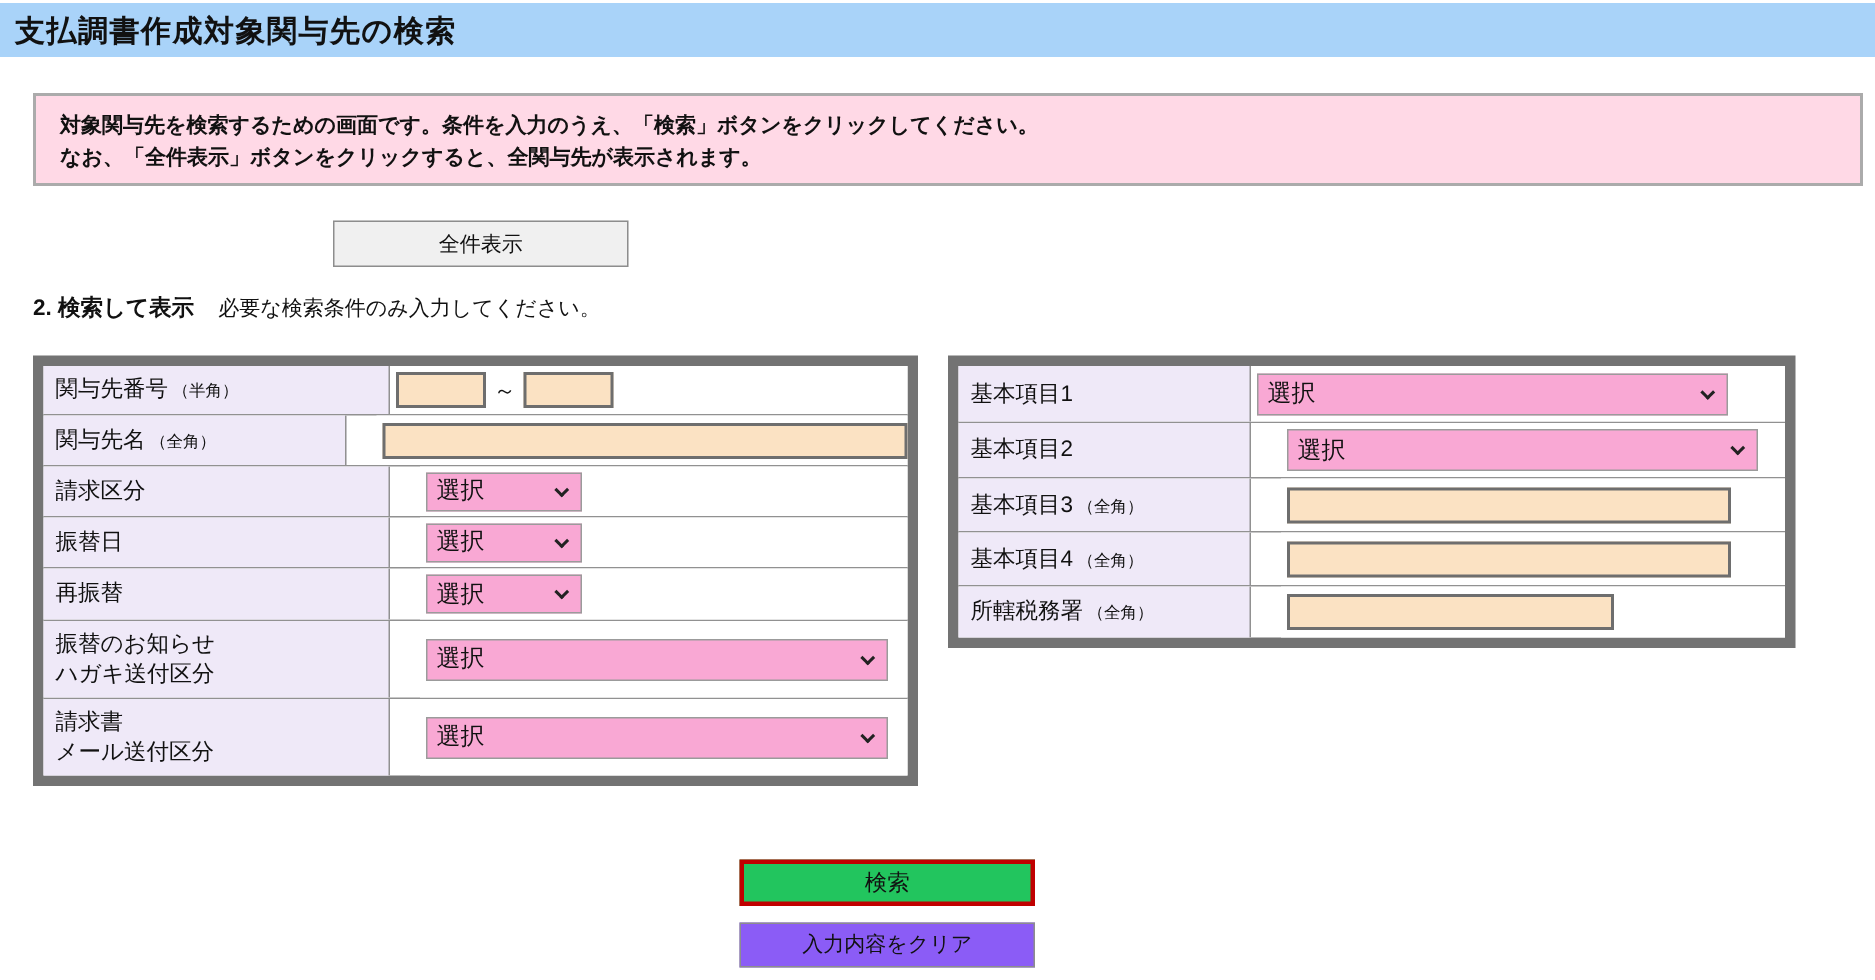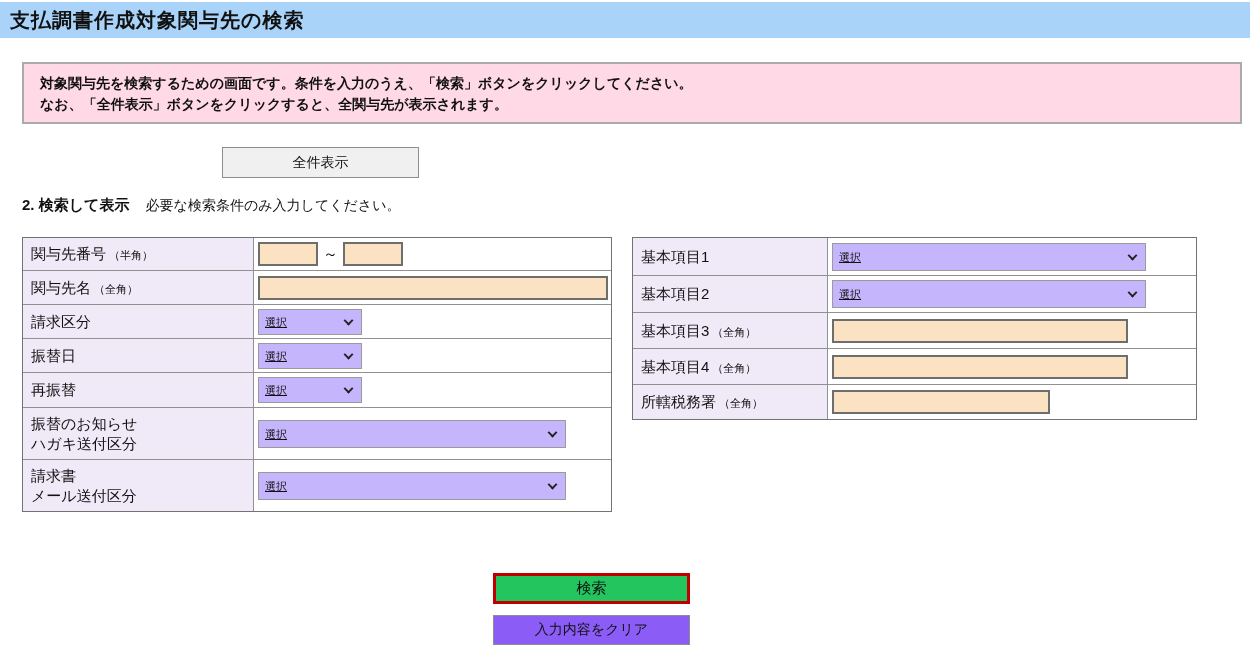--- a/index.html
+++ b/index.html
@@ -18,44 +18,44 @@
   
   .sec1-label { position:absolute; left:22px; top:148px; height:31px; line-height:31px; font-size:15px; font-weight:bold; }
   .btn-all { position:absolute; left:222px; top:147px; width:197px; height:31px; background:#F0F0F0; border:1px solid #8D8D8D; font-size:14px; font-family:Liberation Mono, monospace; color:#111; cursor:pointer; }
 
   
   .sec2 { position:absolute; left:22px; top:196px; font-size:15px; }
   .sec2 .sec2-label { font-weight:bold; }
   .sec2 .sec2-note { font-size:14px; font-weight:normal; margin-left:12px; }
 
   
-  .tbl { position:absolute; border:1px solid #737373; background:#fff; }
+  .tbl { position:absolute; border:7px solid #737373; background:#fff; }
   .tbl-left  { left:22px;  top:237px; width:590px; }
   .tbl-right { left:632px; top:237px; width:565px; }
   .row { display:flex; }
-  .row + .row { border-top:1px solid #919191; }
+  .row + .row { border-top:1px solid #919191;gap:20px; }
   .cell-label { background:#EFE9F8; border-right:1px solid #919191; display:flex; flex-direction:column; justify-content:center; padding-left:8px; }
   .tbl-left  .cell-label { width:231px; }
   .tbl-right .cell-label { width:195px; }
   .cell-value { flex:1; display:flex; align-items:center; padding-left:4px; background:#fff; }
   .lbl-line { display:flex; align-items:baseline; }
   .lbl { font-size:15px; line-height:20px; }
   .sfx { font-size:11px; margin-left:3px; }
   .h32{height:32px}.h34{height:34px}.h35{height:35px}.h37{height:37px}.h36{height:36px}.h52{height:52px}
 
   
   .txt { background:#FBE2C3; border:2px solid #6E6E6E; height:24px; font-size:14px; font-family:inherit; padding:0 4px; }
   .txt-small { width:60px; }
   .txt-wide  { width:350px; }
   .txt-mid   { width:296px; }
   .txt-tax   { width:218px; }
   .tilde { font-size:15px; margin:0 5px; }
 
   .select-wrap { position:relative; display:inline-block; }
-  select { appearance:none; -webkit-appearance:none; background:#c4b5fd; border:1px solid #9B9B9B; font-size:11px; font-family:inherit; color:#111; padding:0 22px 0 6px;text-decoration:underline; }
+  select { appearance:none; -webkit-appearance:none; background:#f9a8d4; border:1px solid #9B9B9B; font-size:16px; font-family:inherit; color:#111; padding:0 22px 0 6px; }
   .sel-small { width:104px; height:26px; }
   .sel-wide  { width:308px; height:28px; }
   .sel-right { width:314px; height:28px; }
   .chev { position:absolute; right:10px; top:50%; width:7px; height:7px; border-right:2px solid #222; border-bottom:2px solid #222; transform:translateY(-70%) rotate(45deg); pointer-events:none; }
 
   
   .btn-search { position:absolute; left:493px; top:573px; width:197px; height:31px; background:#22c55e; border:3px solid #C00000; font-size:15px; font-family:inherit; color:#111; cursor:pointer; }
   .btn-clear  { position:absolute; left:493px; top:615px; width:197px; height:30px; background:#8b5cf6; border:1px solid #8D8D8D; font-size:14px; font-family:inherit; color:#111; cursor:pointer; }
 </style>
 </head>

